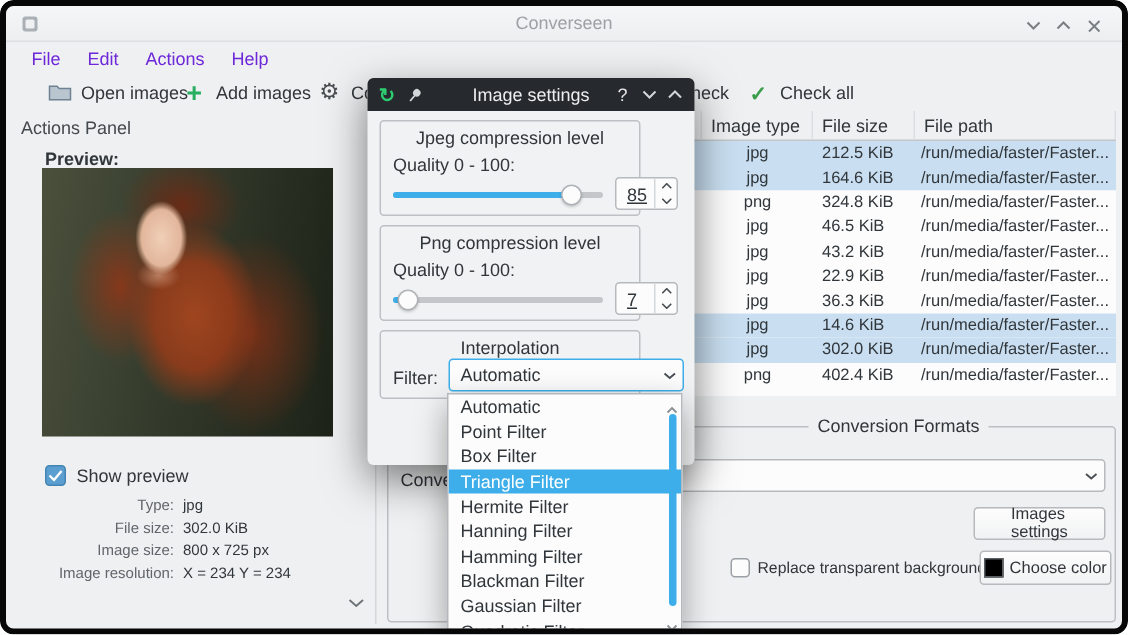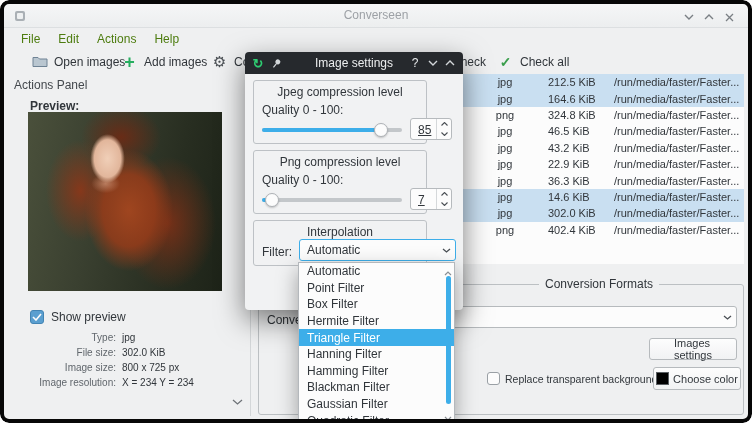--- a/index.html
+++ b/index.html
@@ -13,21 +13,21 @@
   
   .titlebar { position:absolute; left:4px; top:4px; width:744px; height:24px;
     background:linear-gradient(#f5f6f7,#eceeef); border-bottom:1px solid #dcdfe1; }
   .titlebar .title { position:absolute; left:0; top:4px; width:100%; text-align:center; color:#9da1a6; }
   .app-icon { position:absolute; left:10px; top:6px; }
   .winbtn { position:absolute; top:7px; width:14px; height:12px; display:flex; align-items:center; justify-content:center; }
   .winbtn.min { right:52px; } .winbtn.max { right:32px; } .winbtn.close { right:12px; }
 
   
   .menubar { position:absolute; left:4px; top:29px; width:744px; height:19px; display:flex; align-items:center; padding-left:8px; }
-  .menu-item { padding:2px 9px; color:#4d7c0f; }
+  .menu-item { padding:2px 9px; color:#6d28d9; }
 
   
   .toolbar { position:absolute; left:4px; top:48px; width:744px; height:27px;margin-left:12px; }
   .tbtn { position:absolute; top:1px; height:25px; display:flex; align-items:center; gap:6px; padding:0 5px; border-radius:3px; }
   .ticon { display:flex; align-items:center; justify-content:center; width:17px; }
   .icon-plus { color:#27ae60; font-size:18px; font-weight:bold; line-height:14px; }
   .icon-gear { color:#4a4f54; font-size:15px; line-height:15px; }
   .icon-check { color:#3a9e4c; font-size:14px; font-weight:bold; line-height:14px; }
 
   
@@ -211,20 +211,26 @@
   </div>
   <span class="scroll-hint">
     <svg width="11" height="6" viewBox="0 0 11 6">
         <polyline points="1,1 5.5,5 10,1" fill="none" stroke="#6e7378" stroke-width="1.3"></polyline>
       </svg>
   </span>
 
   <div class="vsep"></div>
 
   <div class="table">
+    <div class="thead">
+      <div class="c1 th"></div>
+      <div class="c2 th">Image type</div>
+      <div class="c3 th">File size</div>
+      <div class="c4 th">File path</div>
+    </div>
     <div class="tbody">
         <div class="trow sel">
           <div class="c1"></div>
           <div class="c2">jpg</div>
           <div class="c3">212.5 KiB</div>
           <div class="c4">/run/media/faster/Faster...</div>
         </div>
         <div class="trow sel">
           <div class="c1"></div>
           <div class="c2">jpg</div>
@@ -401,22 +407,22 @@
     </span>
     <span class="dd-sb-thumb"></span>
     <span class="dd-sb-down">
       <svg width="8" height="5" viewBox="0 0 8 5">
           <polyline points="1,1 4,4 7,1" fill="none" stroke="#8a8f94" stroke-width="1.2"></polyline>
         </svg>
     </span>
   <div class="dd-item">Automatic</div>
       <div class="dd-item">Point Filter</div>
       <div class="dd-item">Box Filter</div>
+      <div class="dd-item sel">Triangle Filter</div>
       <div class="dd-item">Hermite Filter</div>
-      <div class="dd-item sel">Triangle Filter</div>
       <div class="dd-item">Hanning Filter</div>
       <div class="dd-item">Hamming Filter</div>
       <div class="dd-item">Blackman Filter</div>
       <div class="dd-item">Gaussian Filter</div>
       <div class="dd-item">Quadratic Filter</div>
     </div>
 
 </div>
 
 </body></html>

